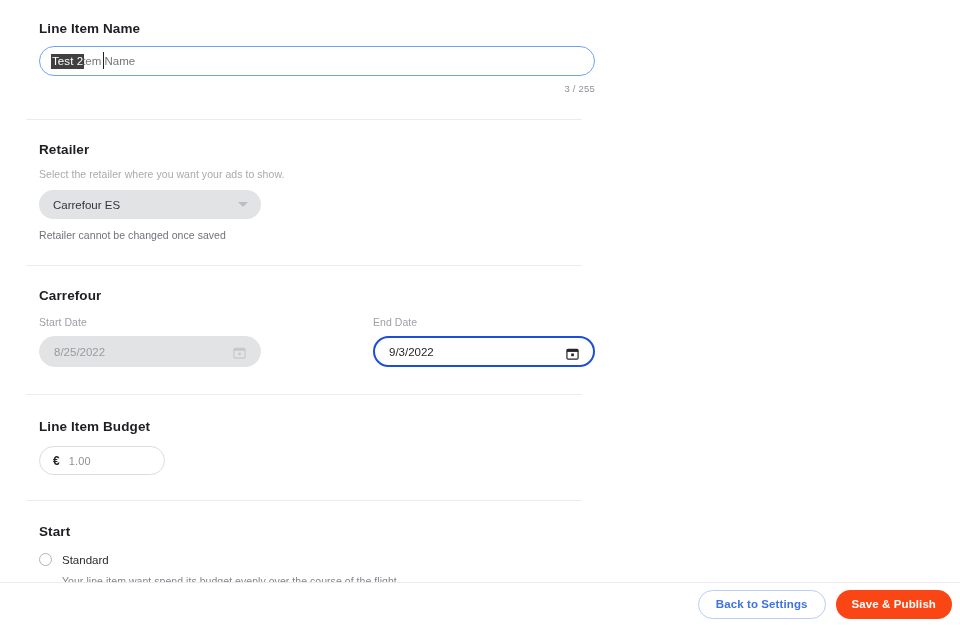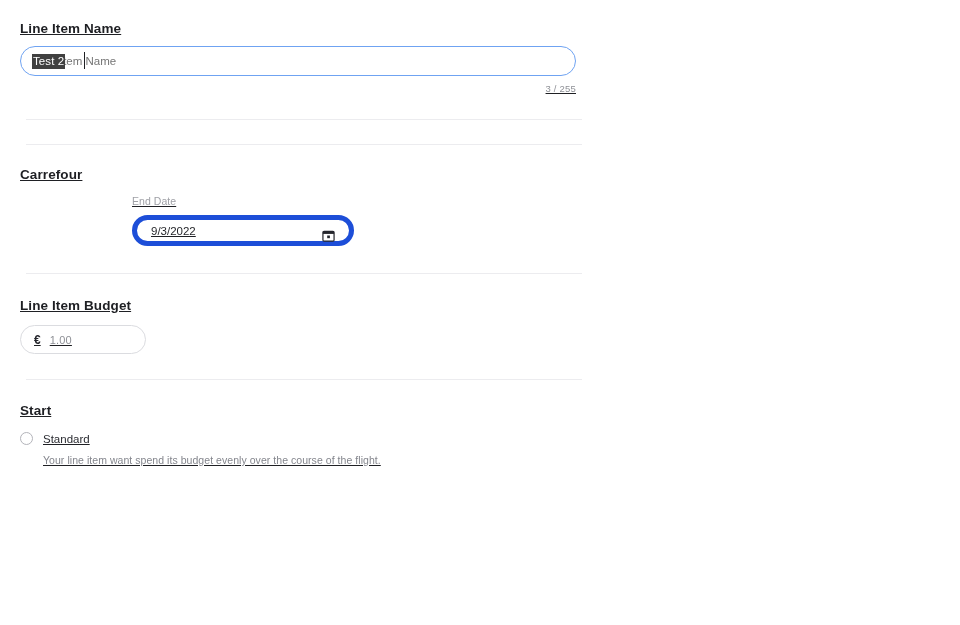--- a/index.html
+++ b/index.html
@@ -18,22 +18,21 @@
     background: #ffffff;
   }
   .form-area {
     position: absolute;
     left: 0; top: 0;
     width: 960px;
     height: 582px;
     padding: 0;
   }
   .section {
-    padding-left: 20px;
-    text-decoration: underline;
+    padding-left: 39px;
   }
   .divider {
     width: 556px;
     height: 1px;
     background: #ececef;
     margin-left: 26px;
   }
   .section-title {
     font-size: 13.5px;
     font-weight: bold;
@@ -152,21 +151,21 @@
     font-size: 11.5px;
   }
   .date-input.disabled {
     background: #e2e3e5;
     color: #9a9ba1;
     border: 1px solid #e2e3e5;
   }
   .date-input.enabled {
     background: #ffffff;
     color: #1f2024;
-    border: 5px solid #1d4ed8;
+    border: 2px solid #1d4ed8;
   }
   .cal-icon {
     position: absolute;
     right: 14px;
     top: 9px;
   }
 
   
   .budget-block { padding-top: 24px; }
   .budget-input {
@@ -271,27 +270,49 @@
         <input class="name-input" type="text" placeholder="Line Item Name" style="">
         <span class="name-selection">Test 2</span>
         <span class="caret"></span>
       </div>
       <div class="counter">3 / 255</div>
     </div>
 
     <div style="height:25px"></div>
     <div class="divider"></div>
 
+    <div class="section retailer-block">
+      <div class="section-title">Retailer</div>
+      <div class="helper">Select the retailer where you want your ads to show.</div>
+      <div class="select-pill">
+        <span>Carrefour ES</span>
+        <span class="select-chevron"></span>
+      </div>
+      <div class="note">Retailer cannot be changed once saved</div>
+    </div>
 
     <div style="height:24px"></div>
     <div class="divider"></div>
 
     <div class="section schedule-block">
       <div class="section-title">Carrefour</div>
       <div class="date-row">
+        <div class="date-col">
+          <div class="field-label">Start Date</div>
+          <div class="date-input disabled">
+            <span>8/25/2022</span>
+            <span class="cal-icon">
+              <svg width="13" height="13" viewBox="0 0 14 14" fill="none">
+                <rect x="1" y="2.5" width="12" height="10.5" rx="1.2" stroke="#c6c7cb" stroke-width="1.2"></rect>
+                <rect x="1" y="2.5" width="12" height="2.6" fill="#c6c7cb"></rect>
+                <rect x="5.8" y="7.2" width="2.6" height="2.6" fill="#c6c7cb"></rect>
+              </svg>
+            </span>
+          </div>
+        </div>
         <div class="date-col second">
           <div class="field-label">End Date</div>
           <div class="date-input enabled">
             <span>9/3/2022</span>
             <span class="cal-icon">
               <svg width="13" height="13" viewBox="0 0 14 14" fill="none">
                 <rect x="1" y="2.5" width="12" height="10.5" rx="1.2" stroke="#25262c" stroke-width="1.3"></rect>
                 <rect x="1" y="2.5" width="12" height="2.8" fill="#25262c"></rect>
                 <rect x="5.6" y="7" width="2.9" height="2.9" fill="#25262c"></rect>
               </svg>
@@ -319,14 +340,18 @@
       <div class="section-title">Start</div>
       <div class="radio-row">
         <span class="radio"></span>
         <span class="radio-label">Standard</span>
       </div>
       <div class="pacing-desc">Your line item want spend its budget evenly over the course of the flight.</div>
     </div>
 
   </div>
 
+  <div class="footer">
+    <button class="btn btn-secondary">Back to Settings</button>
+    <button class="btn btn-primary">Save &amp; Publish</button>
+  </div>
 
 </div>
 
 </body></html>

